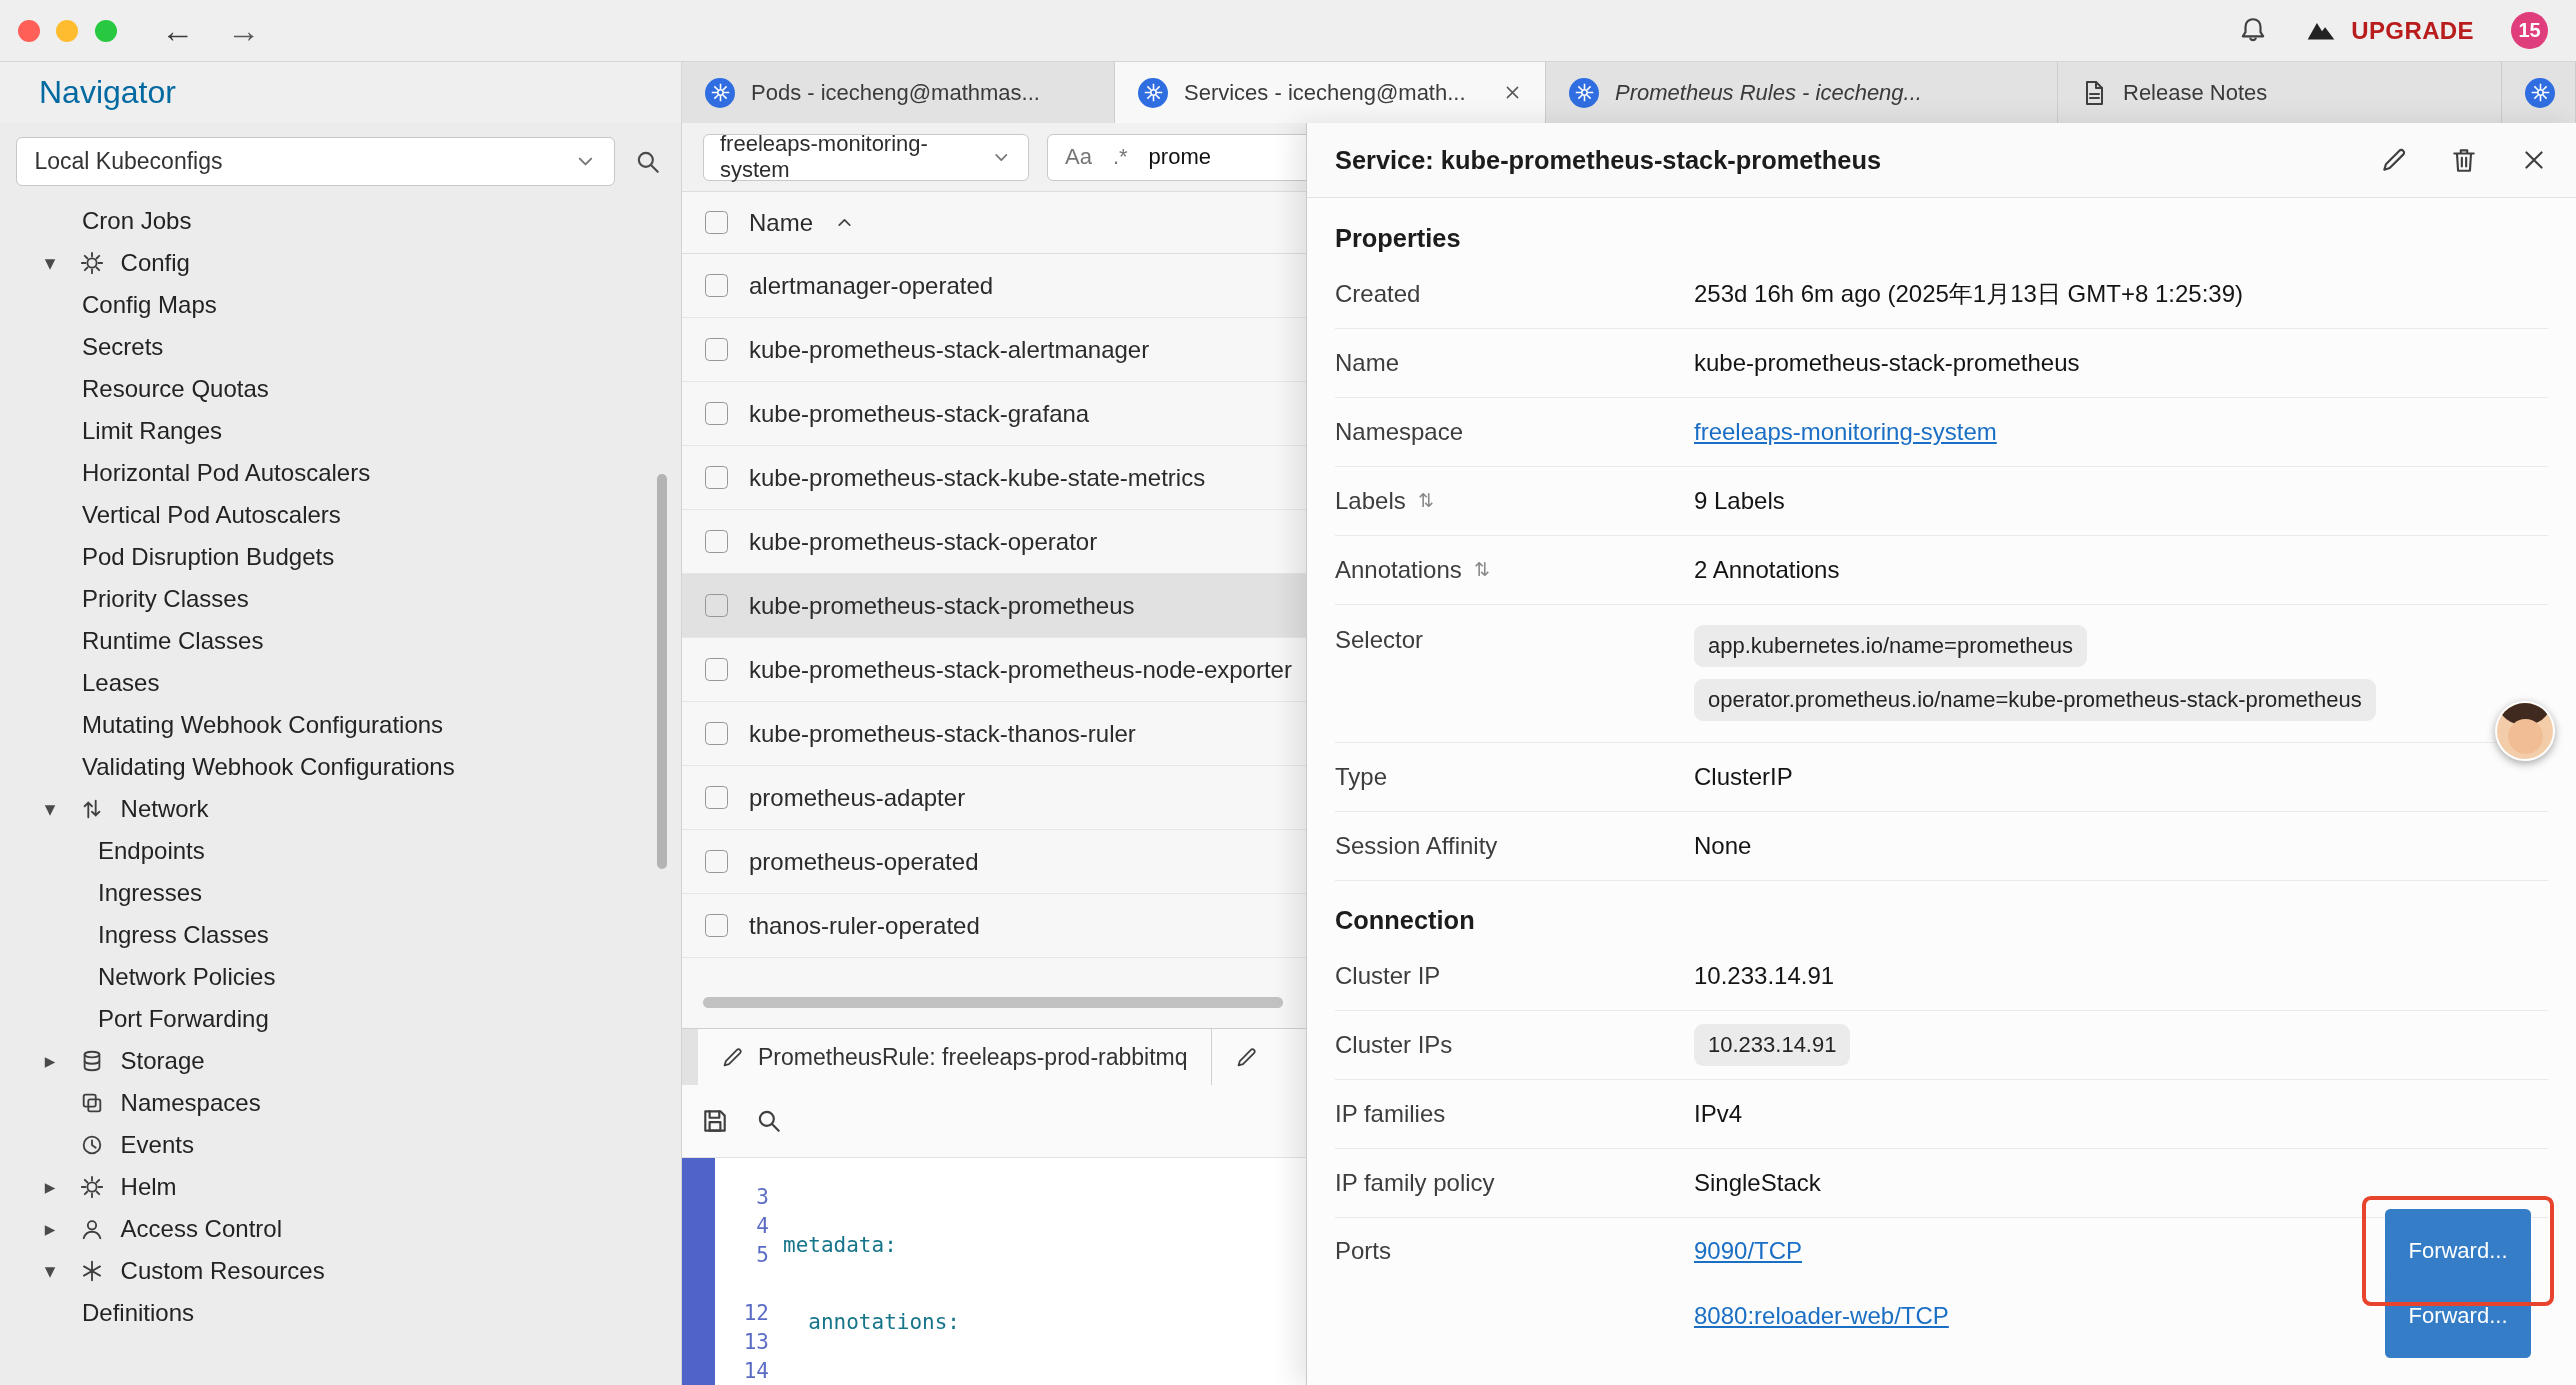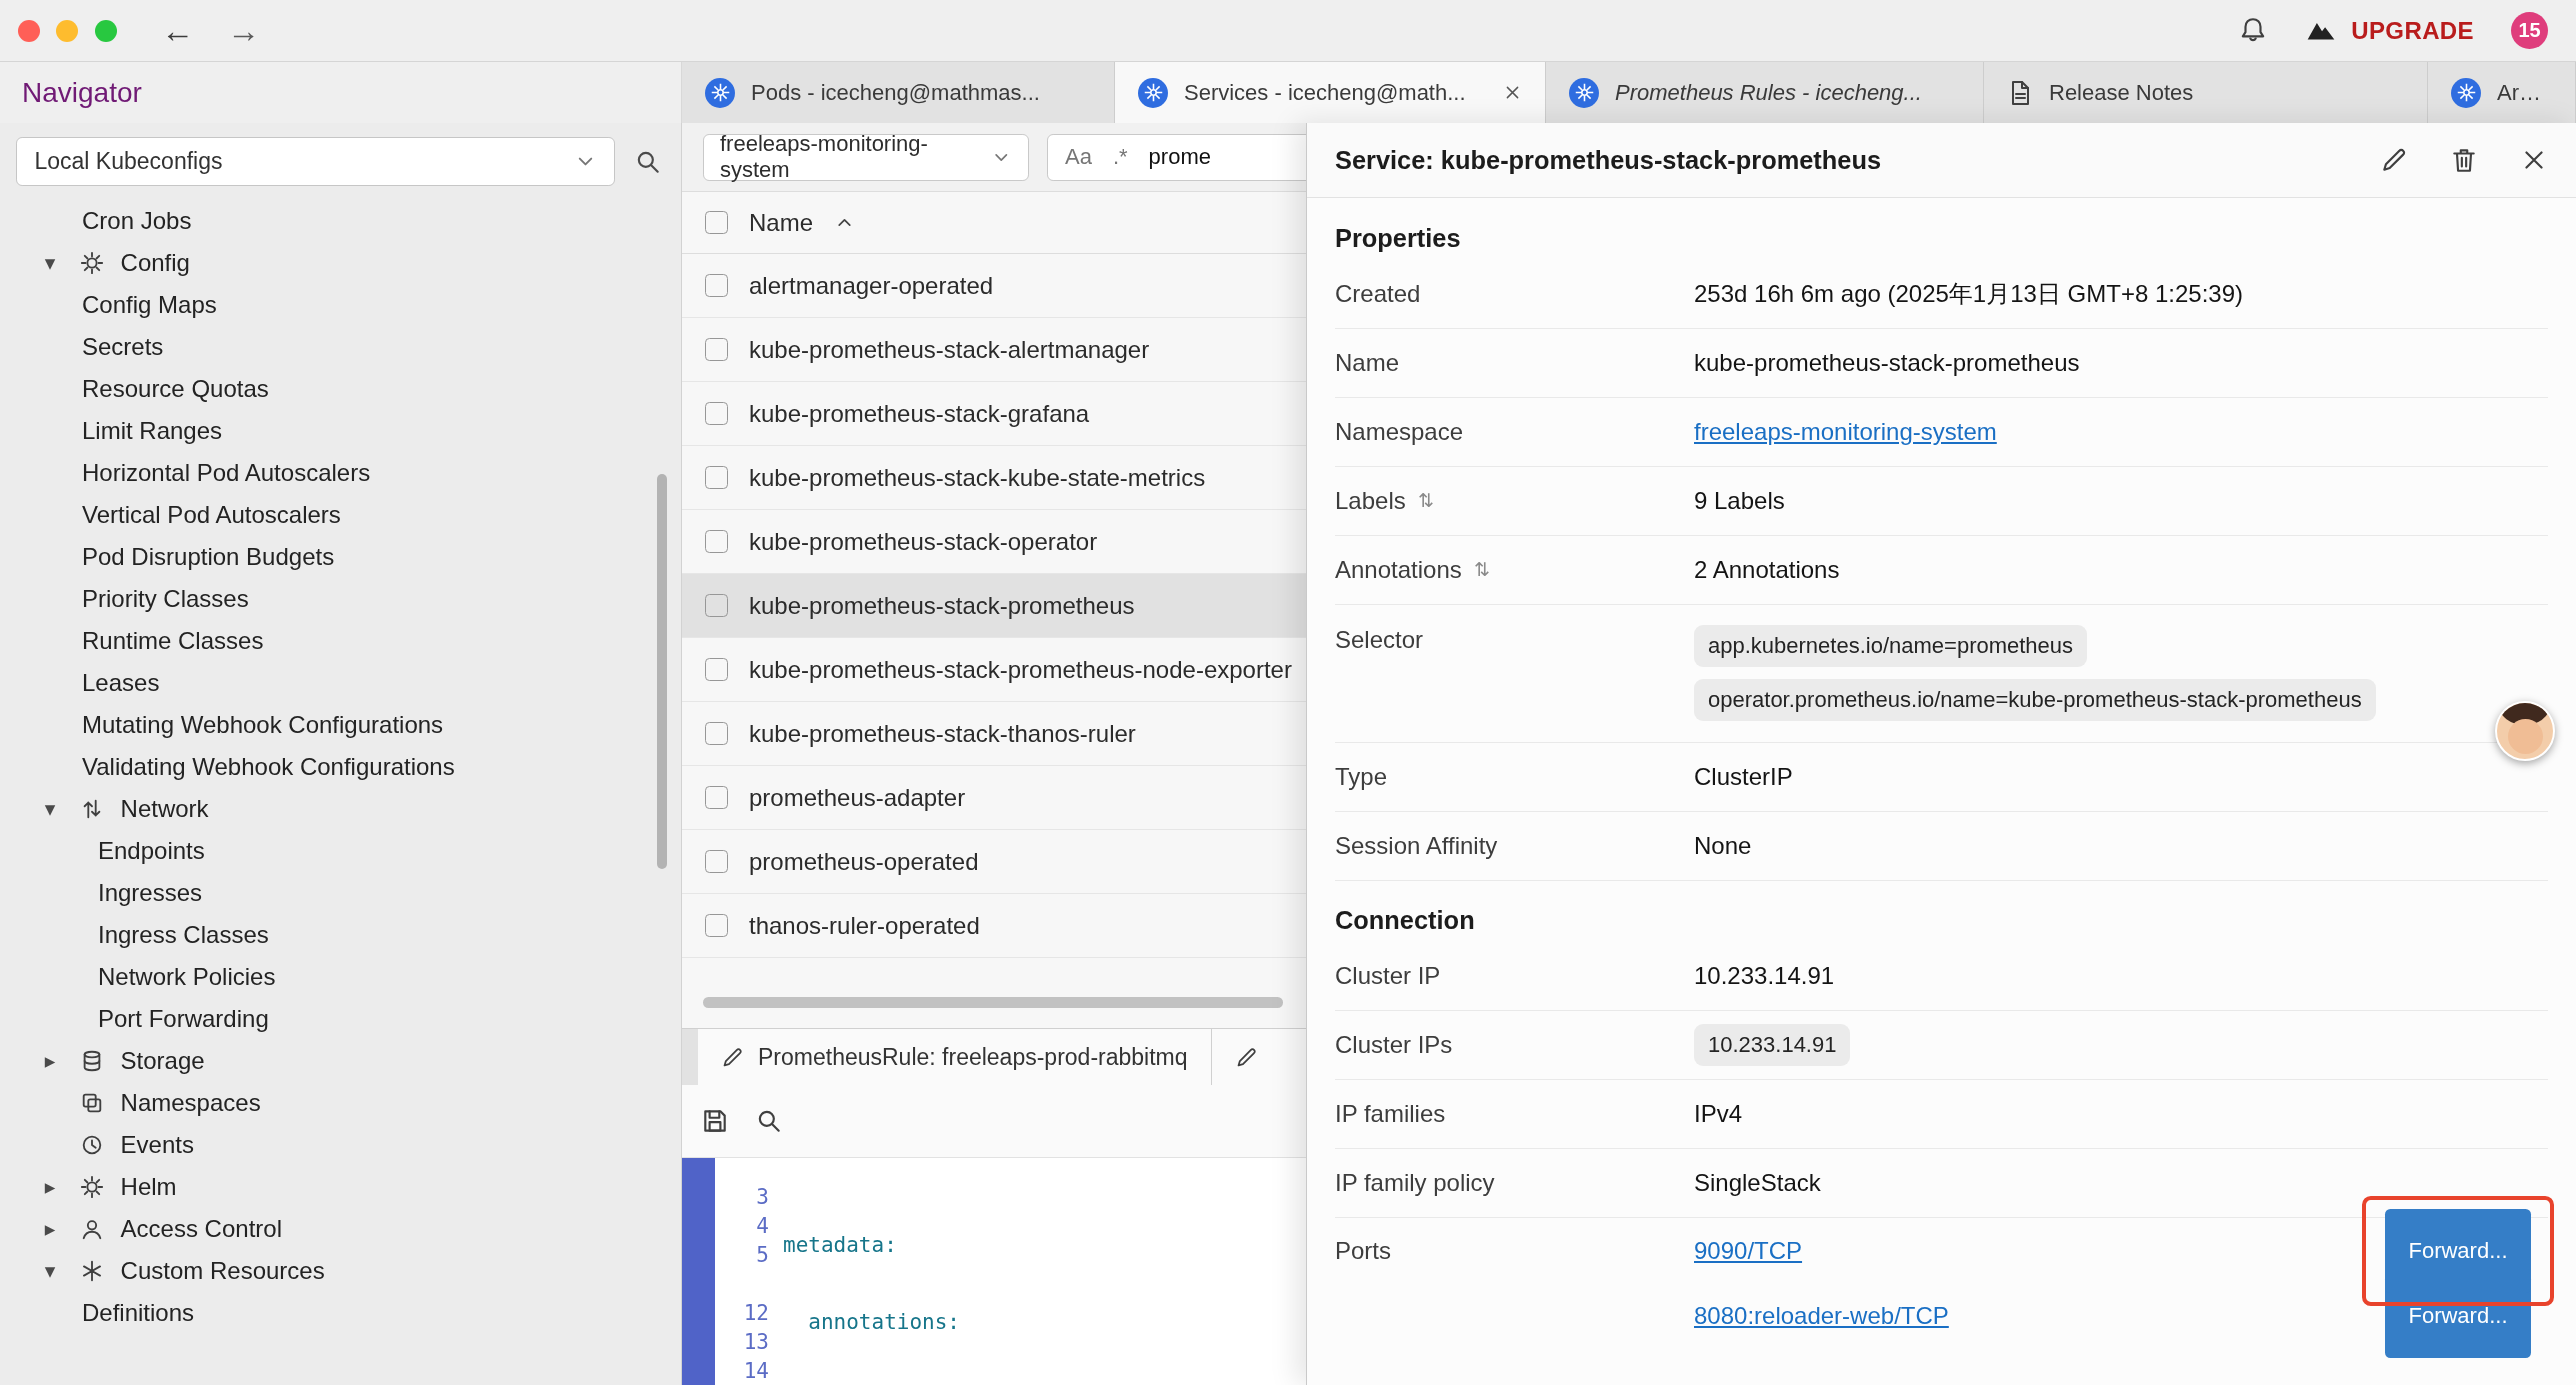--- a/index.html
+++ b/index.html
@@ -15,21 +15,21 @@
   .l-red{background:#ff5f57}.l-yellow{background:#febc2e}.l-green{background:#28c840}
   .nav-arrows{display:flex;gap:33px;margin-left:44px;font-size:33px;line-height:1;}
   .arrow-back{color:#3c3c3c}.arrow-fwd{color:#5a5a5a}
   .tb-right{margin-left:auto;display:flex;align-items:center;gap:37px;padding-right:28px;}
   .upgrade{display:flex;align-items:center;gap:14px;font-weight:700;font-size:24px;letter-spacing:0.4px;color:#b91c1c;}
   .count-badge{width:37px;height:37px;border-radius:50%;background:#df3d7c;color:#fff;font-size:20px;font-weight:700;
        display:flex;align-items:center;justify-content:center;}
 
   
   .tabbar{height:61px;display:flex;background:#e9e9e9;border-bottom:0.9px solid #cfcfcf;}
-  .nav-title{width:682px;flex:none;display:flex;align-items:center;padding-left:22px;font-size:28px;color:#701a75;
+  .nav-title{width:682px;flex:none;display:flex;align-items:center;padding-left:39px;font-size:32px;color:#0369a1;
        background:#efefef;box-sizing:border-box;border-right:0.9px solid #d8d8d8;}
   .tabs{flex:1;display:flex;min-width:0;background:#e2e2e2;}
   .tab{display:flex;align-items:center;gap:16px;padding:0 23px;border-right:0.9px solid #cdcdcd;font-size:22px;color:#3a3a3a;
        box-sizing:border-box;flex:none;overflow:hidden;}
   .tab .lbl{white-space:nowrap;overflow:hidden;text-overflow:ellipsis;min-width:0;}
   .tab.active{background:#f8f8f8;}
   .tab.italic .lbl{font-style:italic;}
   .tabk8s{width:30px;height:30px;border-radius:50%;background:#2f6de0;flex:none;display:flex;align-items:center;justify-content:center;}
   .tabk8s svg{width:21px;height:21px;stroke:#fff;fill:none;stroke-width:1.8;}
   .tab-close{margin-left:auto;flex:none;}
@@ -176,21 +176,21 @@
               <path d="M12 2v6M12 16v6M2 12h6M16 12h6M5 5l4.2 4.2M14.8 14.8L19 19M19 5l-4.2 4.2M9.2 14.8L5 19"></path>
             </svg>
           </span>
         <span class="lbl">Services - icecheng@math...</span>
         <span class="tab-close">
             <svg class="ic" viewBox="0 0 26 26">
               <path d="M6 6l14 14M20 6L6 20"></path>
             </svg>
           </span>
       </div>
-      <div class="tab italic" style="width:438px">
+      <div class="tab italic" style="width:512px">
         <span class="tabk8s">
             <svg viewBox="0 0 24 24">
               <circle cx="12" cy="12" r="3.1"></circle>
               <path d="M12 2v6M12 16v6M2 12h6M16 12h6M5 5l4.2 4.2M14.8 14.8L19 19M19 5l-4.2 4.2M9.2 14.8L5 19"></path>
             </svg>
           </span>
         <span class="lbl">Prometheus Rules - icecheng...</span>
       </div>
       <div class="tab" style="width:444px">
         <span>

